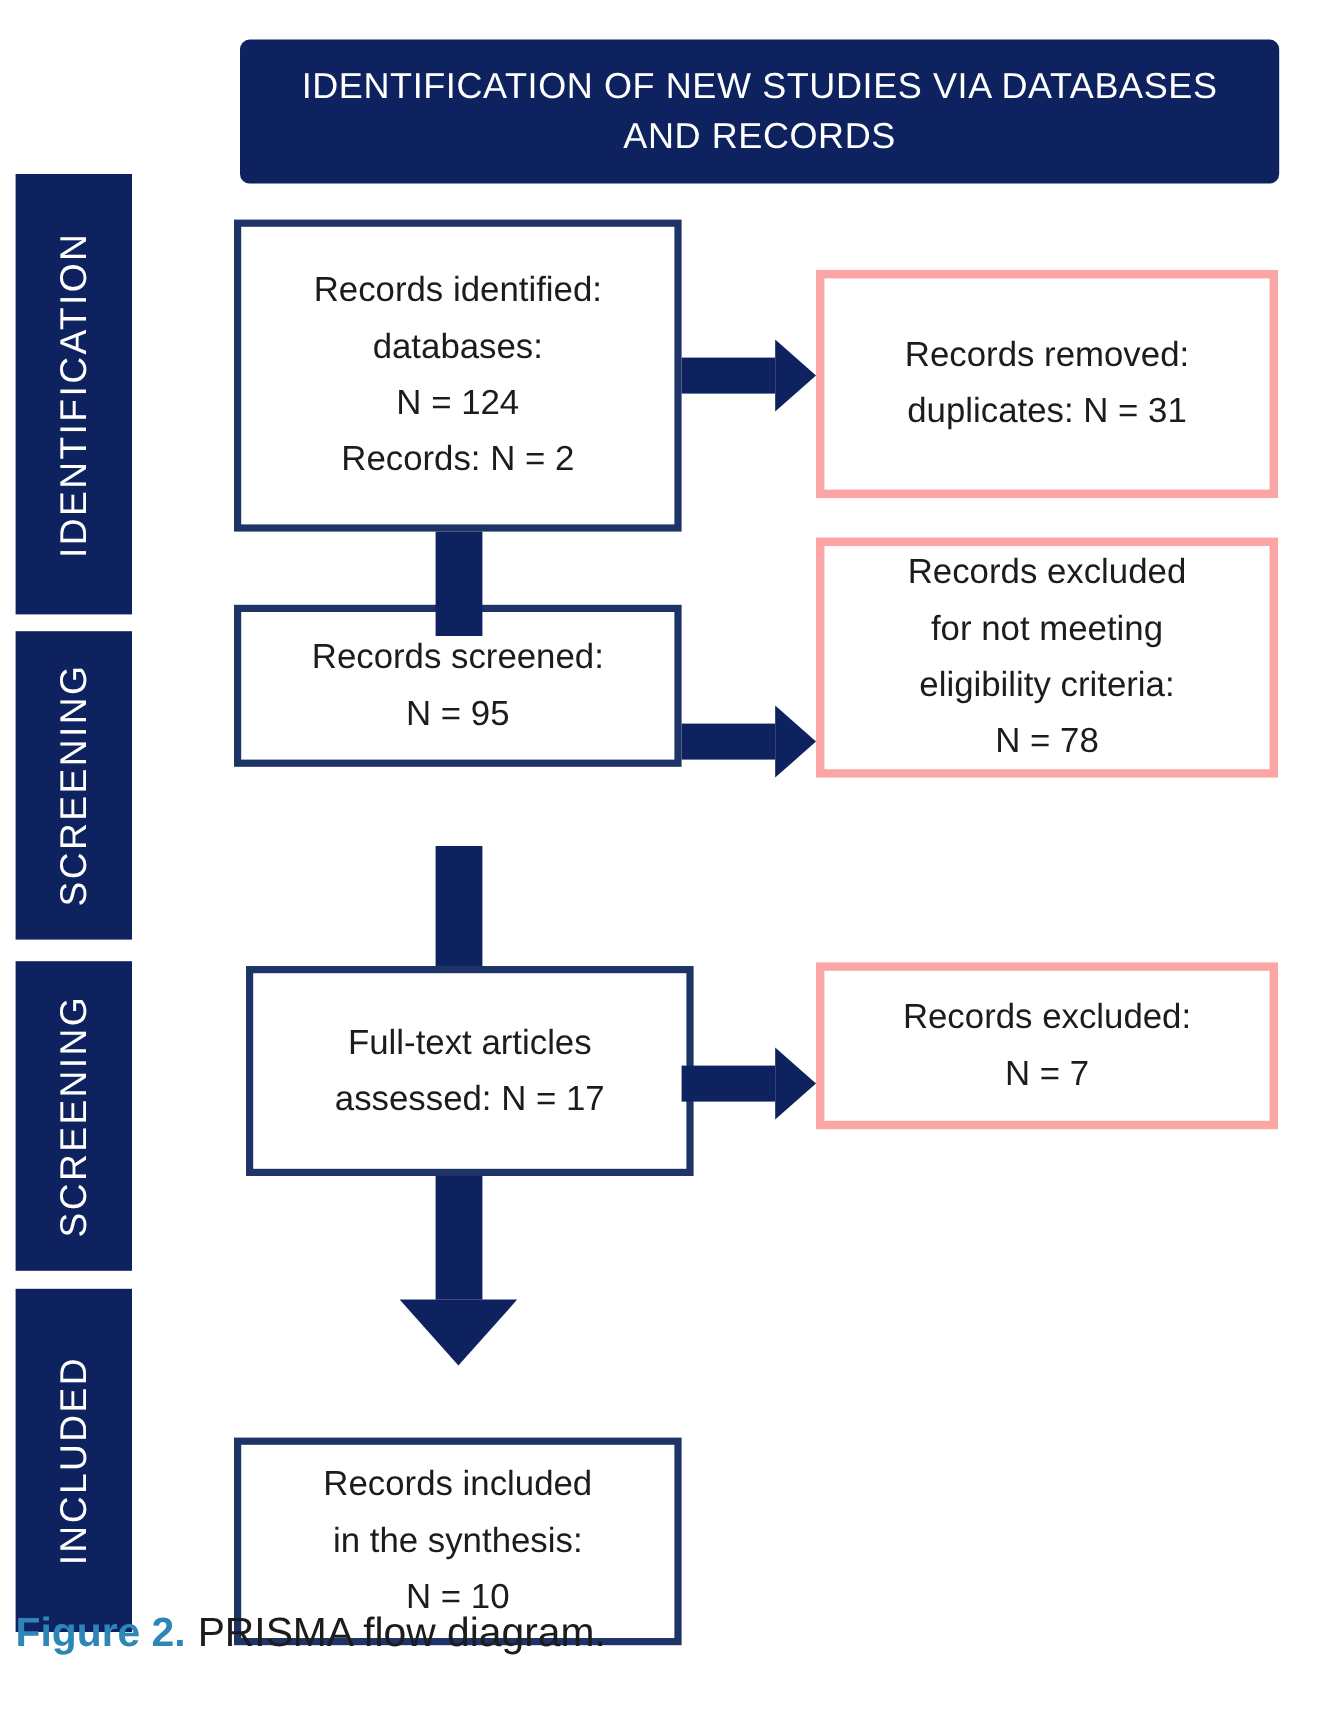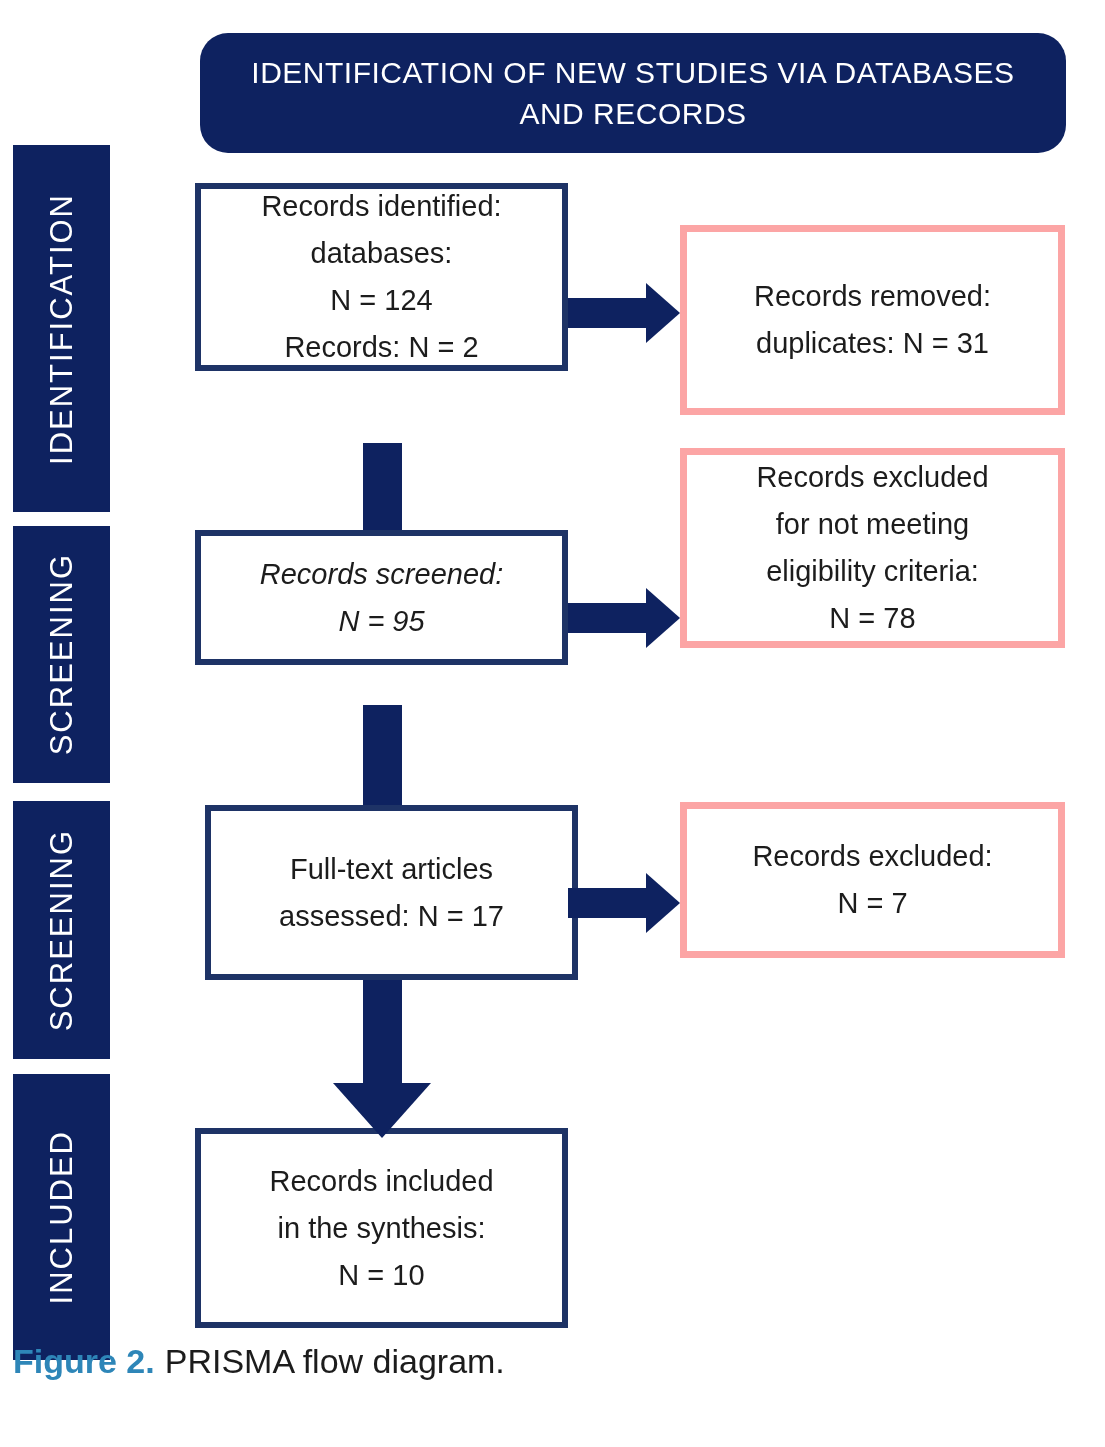--- a/index.html
+++ b/index.html
@@ -4,21 +4,21 @@
 <style>
   html,body { margin:0; padding:0; background:#ffffff; }
   .page {
     position:relative; width:1105px; height:1447px; background:#ffffff;
     font-family:"Liberation Sans", sans-serif; overflow:hidden;
   }
 
   
   .banner {
     position:absolute; left:200px; top:33px; width:866px; height:120px;
-    background:#0e2260; border-radius:28px;
+    background:#0e2260; border-radius:8px;
     display:flex; align-items:center; justify-content:center;
     box-sizing:border-box; padding:0 36px;
   }
   .banner-title {
     color:#ffffff; font-size:30px; line-height:41px; text-align:center;
     letter-spacing:0.5px;
   }
 
   
   .stage {
@@ -36,27 +36,27 @@
 
   
   .box {
     position:absolute; background:#ffffff; box-sizing:border-box;
     display:flex; align-items:center; justify-content:center;
     text-align:center; color:#1c1c1c; font-size:29px; line-height:47px;
     white-space:pre-line;
   }
   .main-box { border:6px solid #1e3366; left:195px; width:373px; }
   .side-box { border:7px solid #fca5a5; left:680px; width:385px; }
-  .m1 { top:183px;  height:188px; }
-  .m2 { top:530px;  height:135px;font-style:italic; }
+  .m1 { top:183px;  height:260px; }
+  .m2 { top:504px;  height:135px; }
   .m3 { top:805px;  height:175px;margin-left:10px; }
-  .m4 { top:1128px; height:200px; }
+  .m4 { top:1198px; height:173px; }
   .s1 { top:225px; height:190px; }
   .s2 { top:448px; height:200px; }
-  .s3 { top:802px; height:156px; }
+  .s3 { top:802px; height:139px; }
 
   
   .vbar { position:absolute; left:363px; width:39px; background:#0e2260; }
   .c1 { top:443px; height:87px; }
   .c2 { top:705px; height:100px; }
   .c3 { top:980px; height:103px; }
   .down-head {
     position:absolute; left:333px; top:1083px; width:0; height:0;
     border-left:49px solid transparent; border-right:49px solid transparent;
     border-top:55px solid #0e2260;

